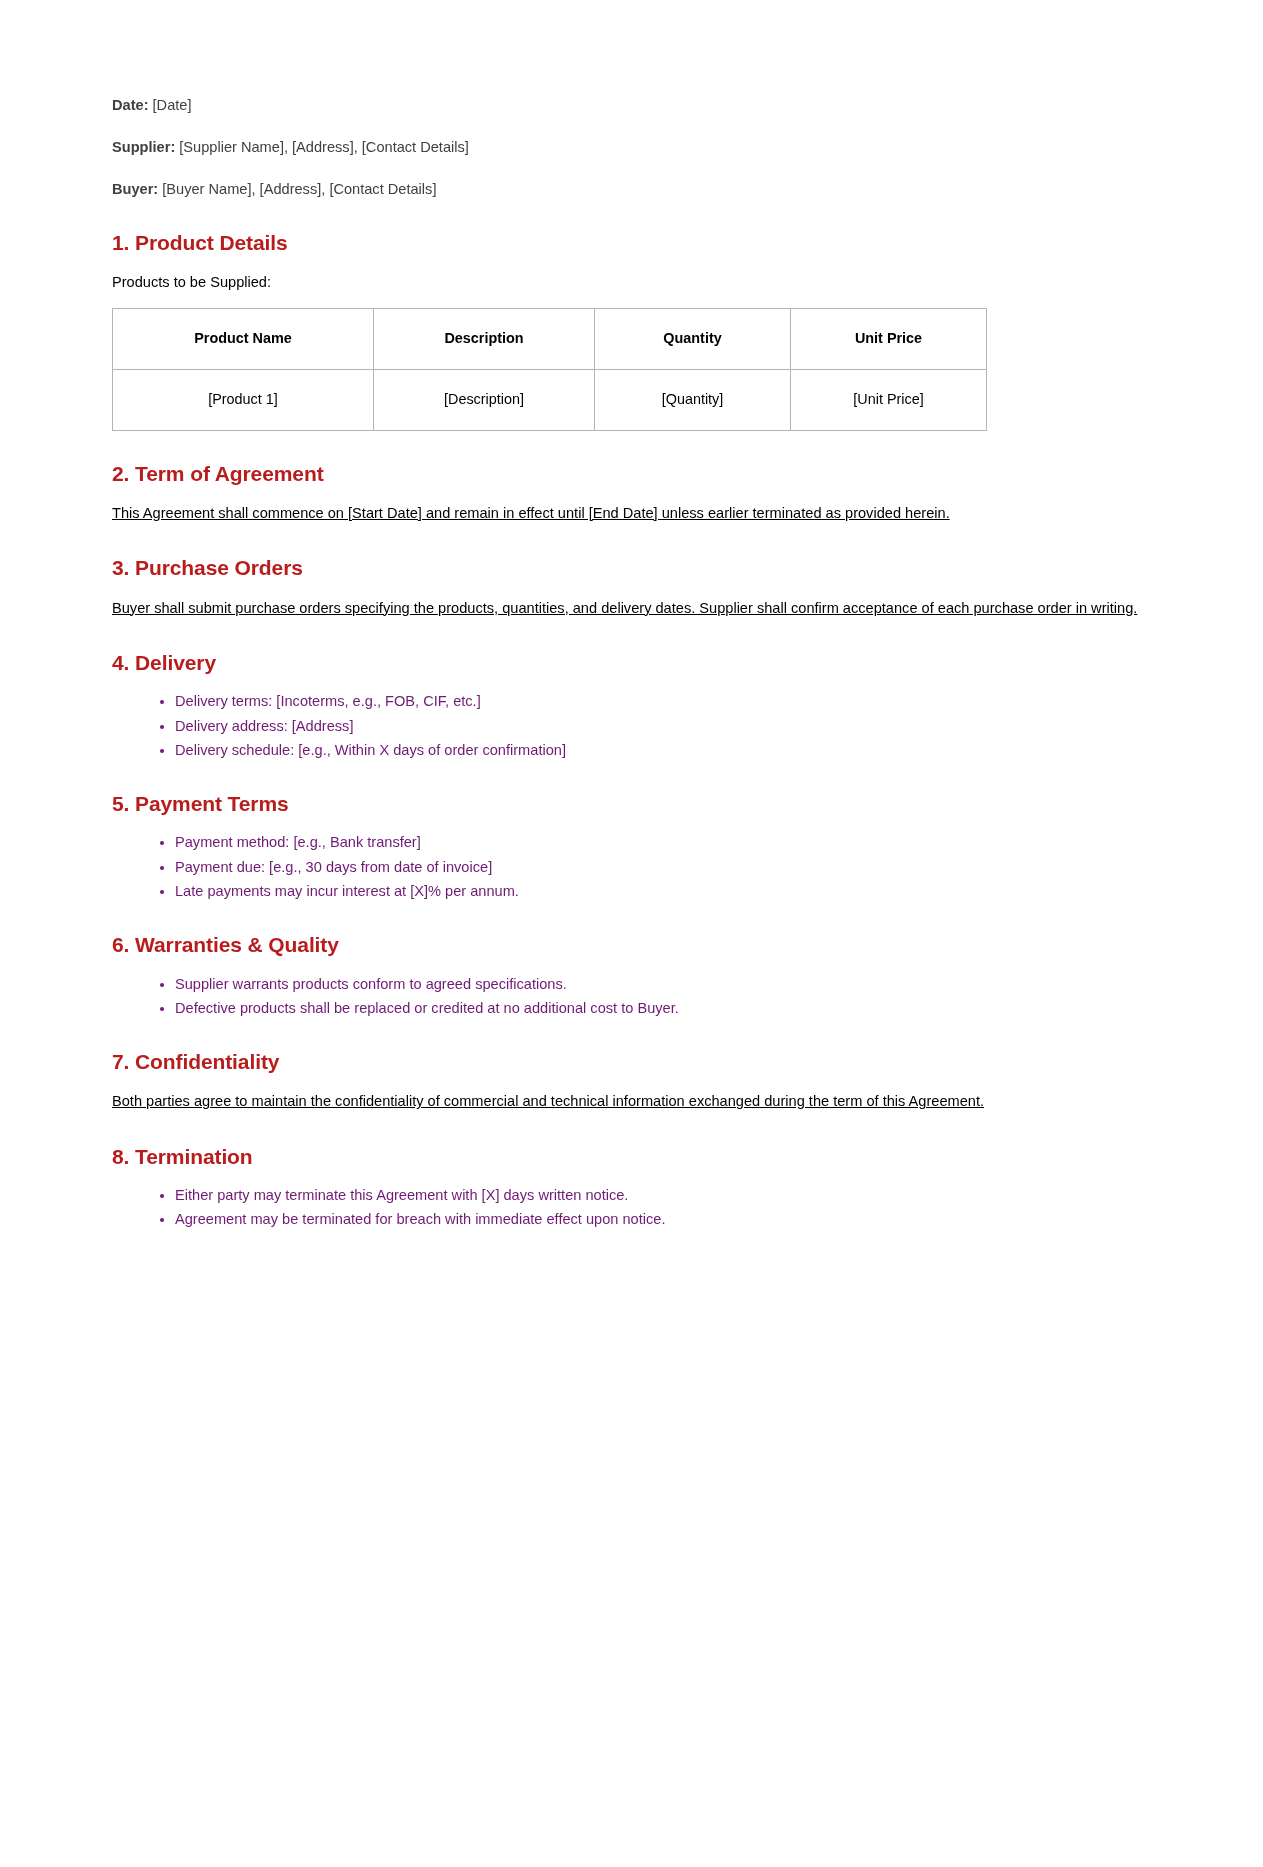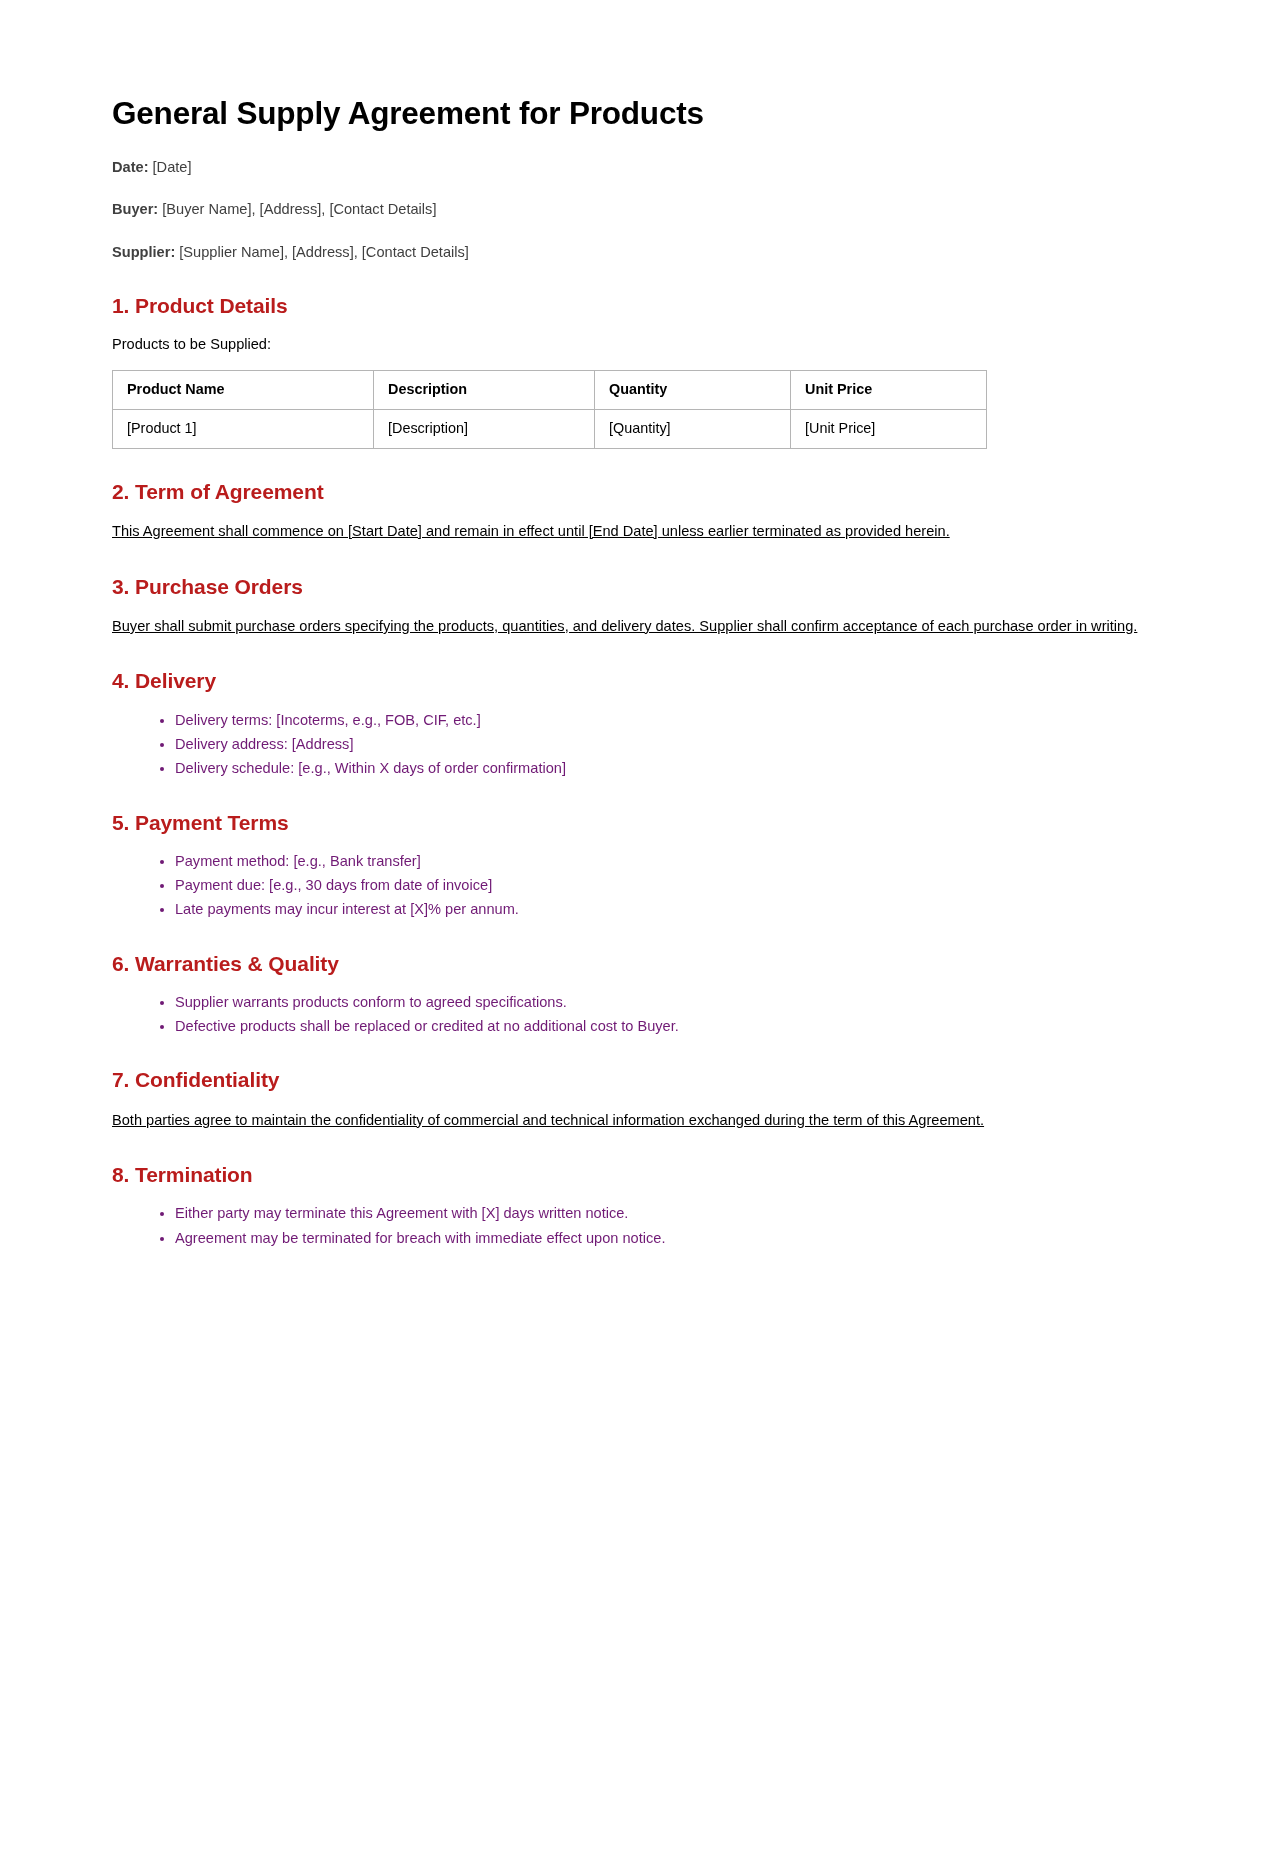--- a/index.html
+++ b/index.html
@@ -65,23 +65,23 @@
   }
   table.product-table {
     border-collapse: collapse;
     width: 874px;
     margin: 0 0 6px 0;
     table-layout: fixed;
   }
   table.product-table th,
   table.product-table td {
     border: 1px solid #b5b5b5;
-    text-align: left;
+    text-align: center;
     font-size: 14.4px;
-    padding: 9px 14px;
+    padding: 20px 14px;
     line-height: 1.35;
     vertical-align: middle;
     height: 20px;
     color: #000;
   }
   table.product-table th {
     font-weight: bold;
   }
   table.product-table td {
     font-weight: normal;
@@ -105,35 +105,34 @@
   ul.bullet-list li::marker {
     font-size: 13px;
   }
   .section-block { margin: 0; }
 </style>
 </head>
 <body>
 
 <div class="page">
 
-  <h1 class="doc-title">General Supply Agreement for Products</h1>
 
   <p class="meta-line">
     <span class="meta-label">Date:</span>
     <span>[Date]</span>
   </p>
 
   <p class="meta-line">
+    <span class="meta-label">Supplier:</span>
+    <span>[Supplier Name], [Address], [Contact Details]</span>
+  </p>
+
+  <p class="meta-line">
     <span class="meta-label">Buyer:</span>
     <span>[Buyer Name], [Address], [Contact Details]</span>
-  </p>
-
-  <p class="meta-line">
-    <span class="meta-label">Supplier:</span>
-    <span>[Supplier Name], [Address], [Contact Details]</span>
   </p>
 
   <section class="section-block">
     <h2 class="section-heading">1. Product Details</h2>
     <p class="lead-in">Products to be Supplied:</p>
     <table class="product-table">
       <colgroup>
         <col class="c1">
           <col class="c2">
           <col class="c3">

